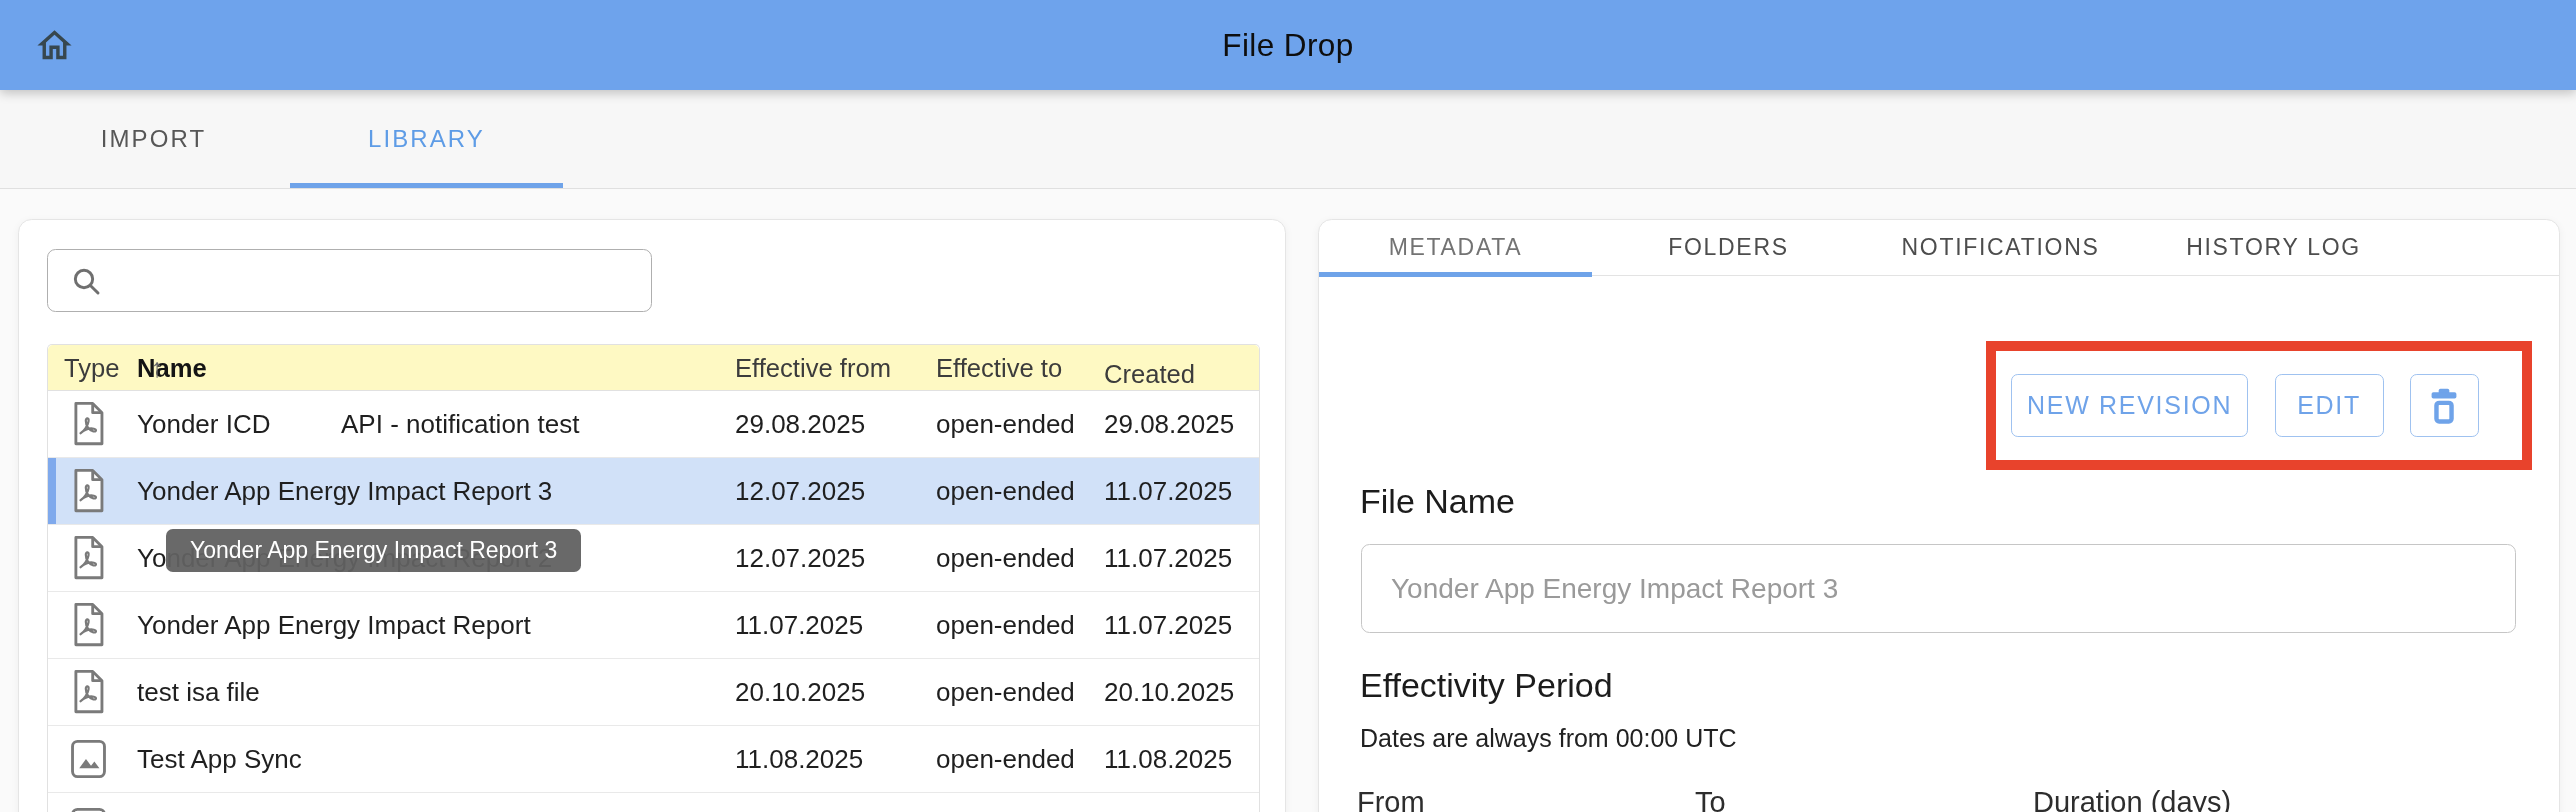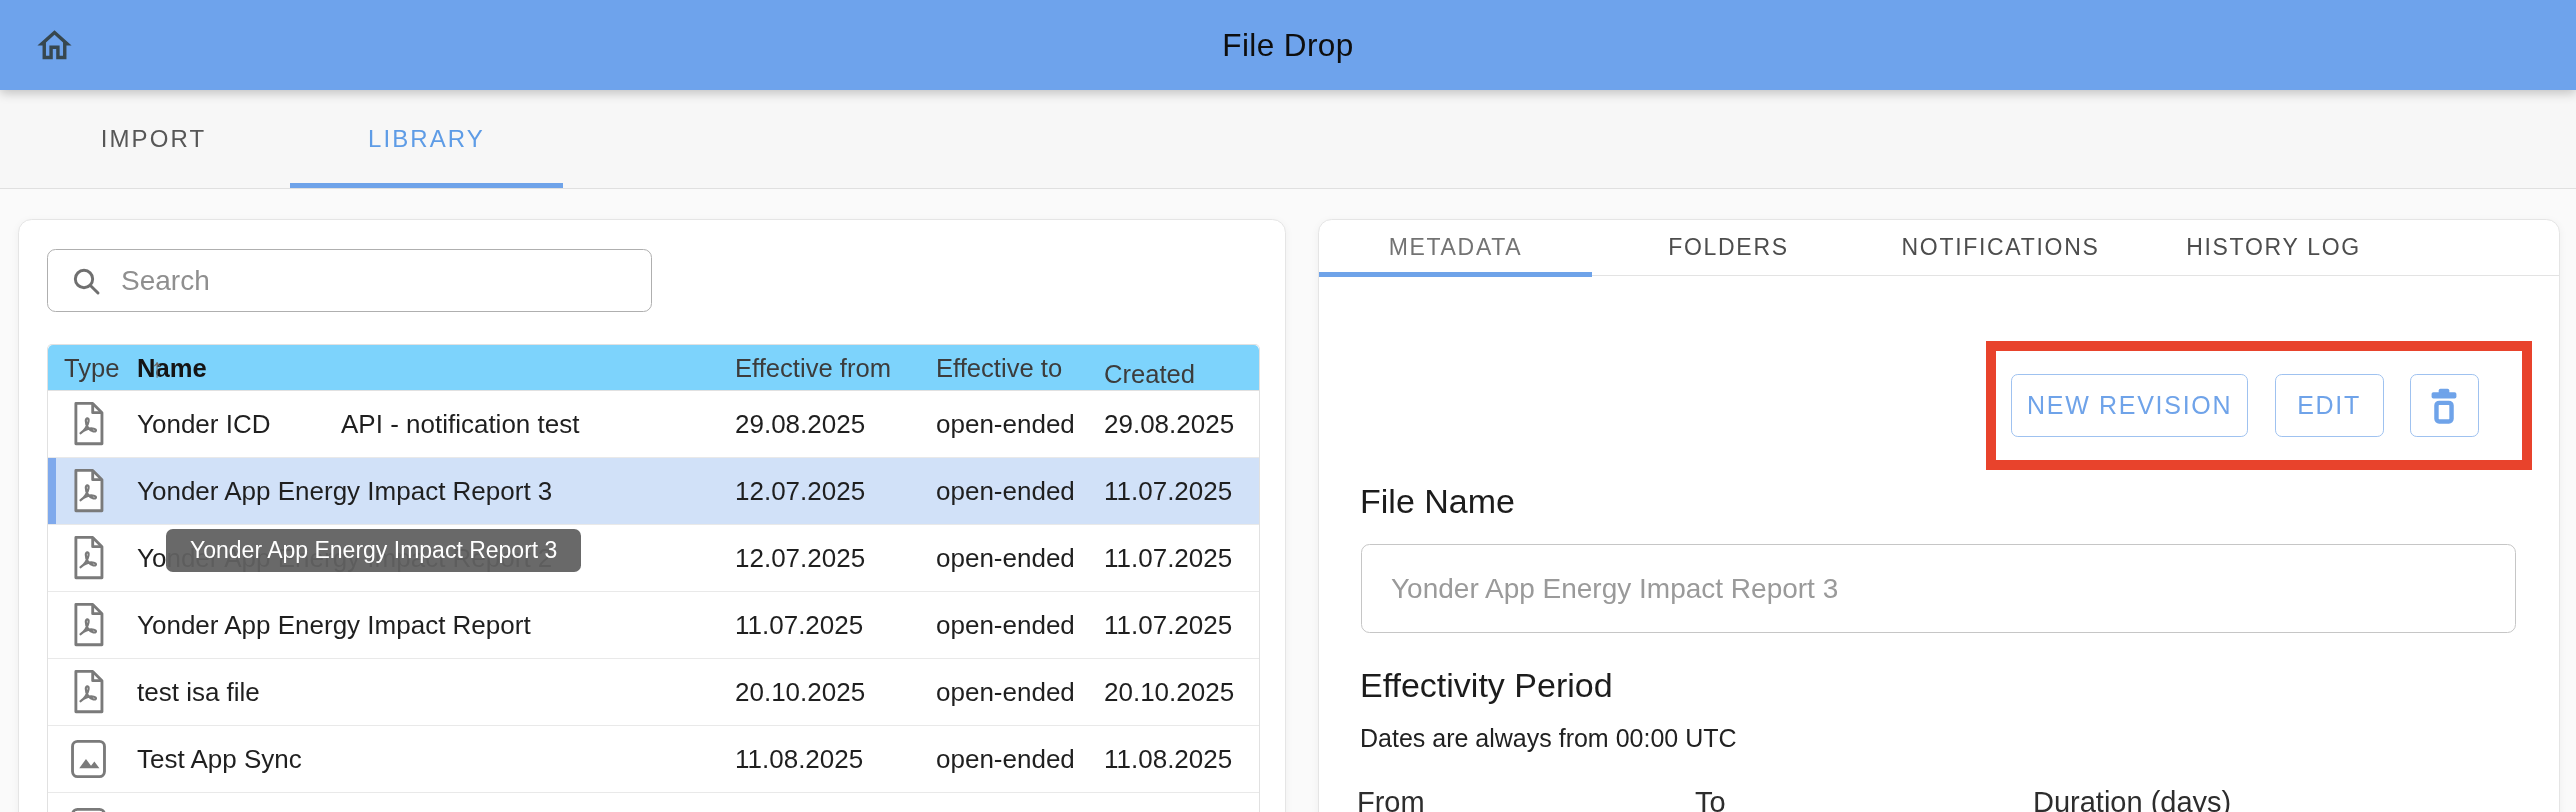--- a/index.html
+++ b/index.html
@@ -27,21 +27,21 @@
   .card-right { left:1318px; width:1242px; height:835px; }
 
   
   .search-box { position:absolute; left:28px; top:29px; width:605px; height:63px; border:1.7px solid #AFAFAF; border-radius:8.5px; display:flex; align-items:center; background:#fff; }
   .search-box svg { margin-left:22px; flex:0 0 auto; }
   .search-box input { border:0; outline:0; background:transparent; font-family:inherit; font-size:28px; color:#444; margin-left:19px; width:511px; }
   .search-box input::placeholder { color:#8F8F8F; }
 
   
   .ftable { position:absolute; left:28px; top:124px; width:1213px; border:1.7px solid #E1E1E1; border-radius:5.1px 5.1px 0 0; border-bottom:0; background:#fff; }
-  .thead { position:relative; height:46px; background:#7dd3fc; border-bottom:1.7px solid #E1E1E1; border-radius:5.1px 5.1px 0 0; font-size:25.6px; color:#3c3c3c; }
+  .thead { position:relative; height:46px; background:#fef9c3; border-bottom:1.7px solid #E1E1E1; border-radius:5.1px 5.1px 0 0; font-size:25.6px; color:#3c3c3c; }
   .thead span { position:absolute; top:50%; transform:translateY(-50%); white-space:nowrap; }
   .th-type { left:16px; }
   .th-name { left:89px; font-weight:700; color:#141414; }
   .sort-arrow { color:#6b6b6b; font-size:26.4px; margin-left:0; }
   .th-name .sort-arrow { font-weight:400; padding-left:13.6px; }
   .th-from { left:687px; }
   .th-to { left:888px; }
   .th-created { left:1056px;margin-top:6px; }
 
   .trow { position:relative; height:67px; border-bottom:1.7px solid #E9E9E9; background:#fff; cursor:pointer; }
@@ -105,21 +105,20 @@
 
 <div class="content">
 
   <div class="card card-left">
 
     <div class="search-box">
       <svg width="32" height="32" viewBox="0 0 24 24" fill="none" stroke="#6F6F6F" stroke-width="2.2">
         <circle cx="10.5" cy="10.5" r="6.5"></circle>
           <line x1="15.5" y1="15.5" x2="21" y2="21" stroke-linecap="round"></line>
       </svg>
-      <input type="text" placeholder="Search" style="">
     </div>
 
     <div class="ftable">
       <div class="thead">
         <span class="th-type">Type</span>
         <span class="th-name">
             <span>Name</span>
             <span class="sort-arrow">↑</span>
           </span>
         <span class="th-from">Effective from</span>

